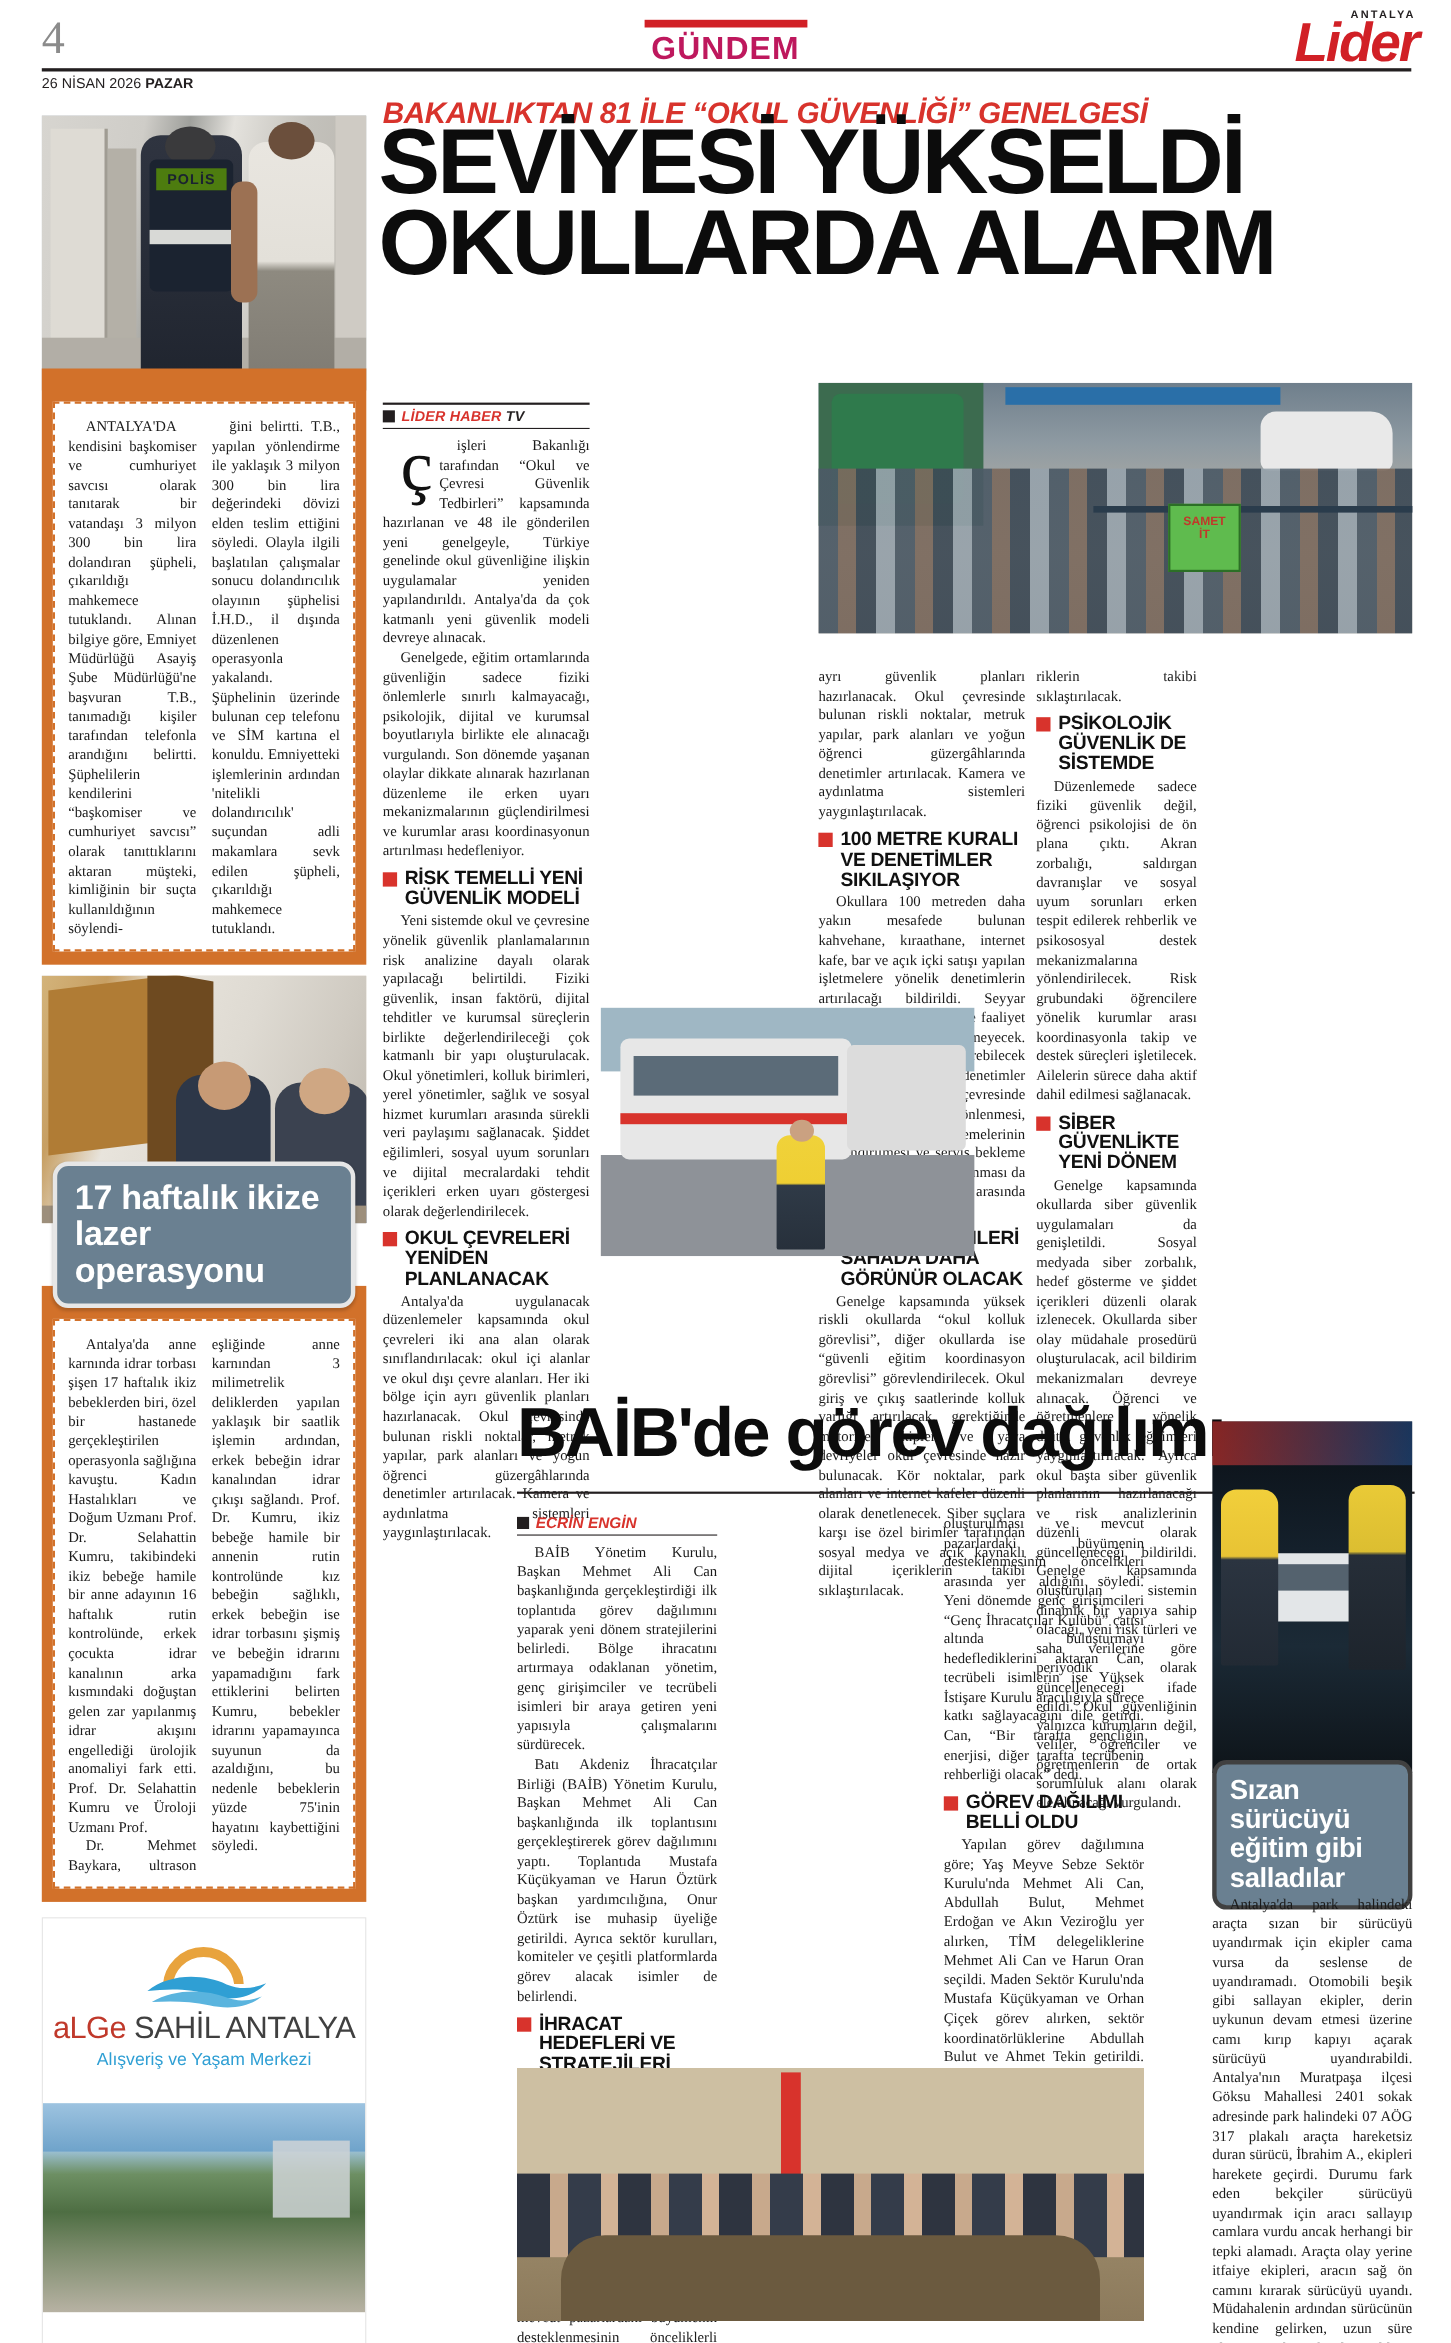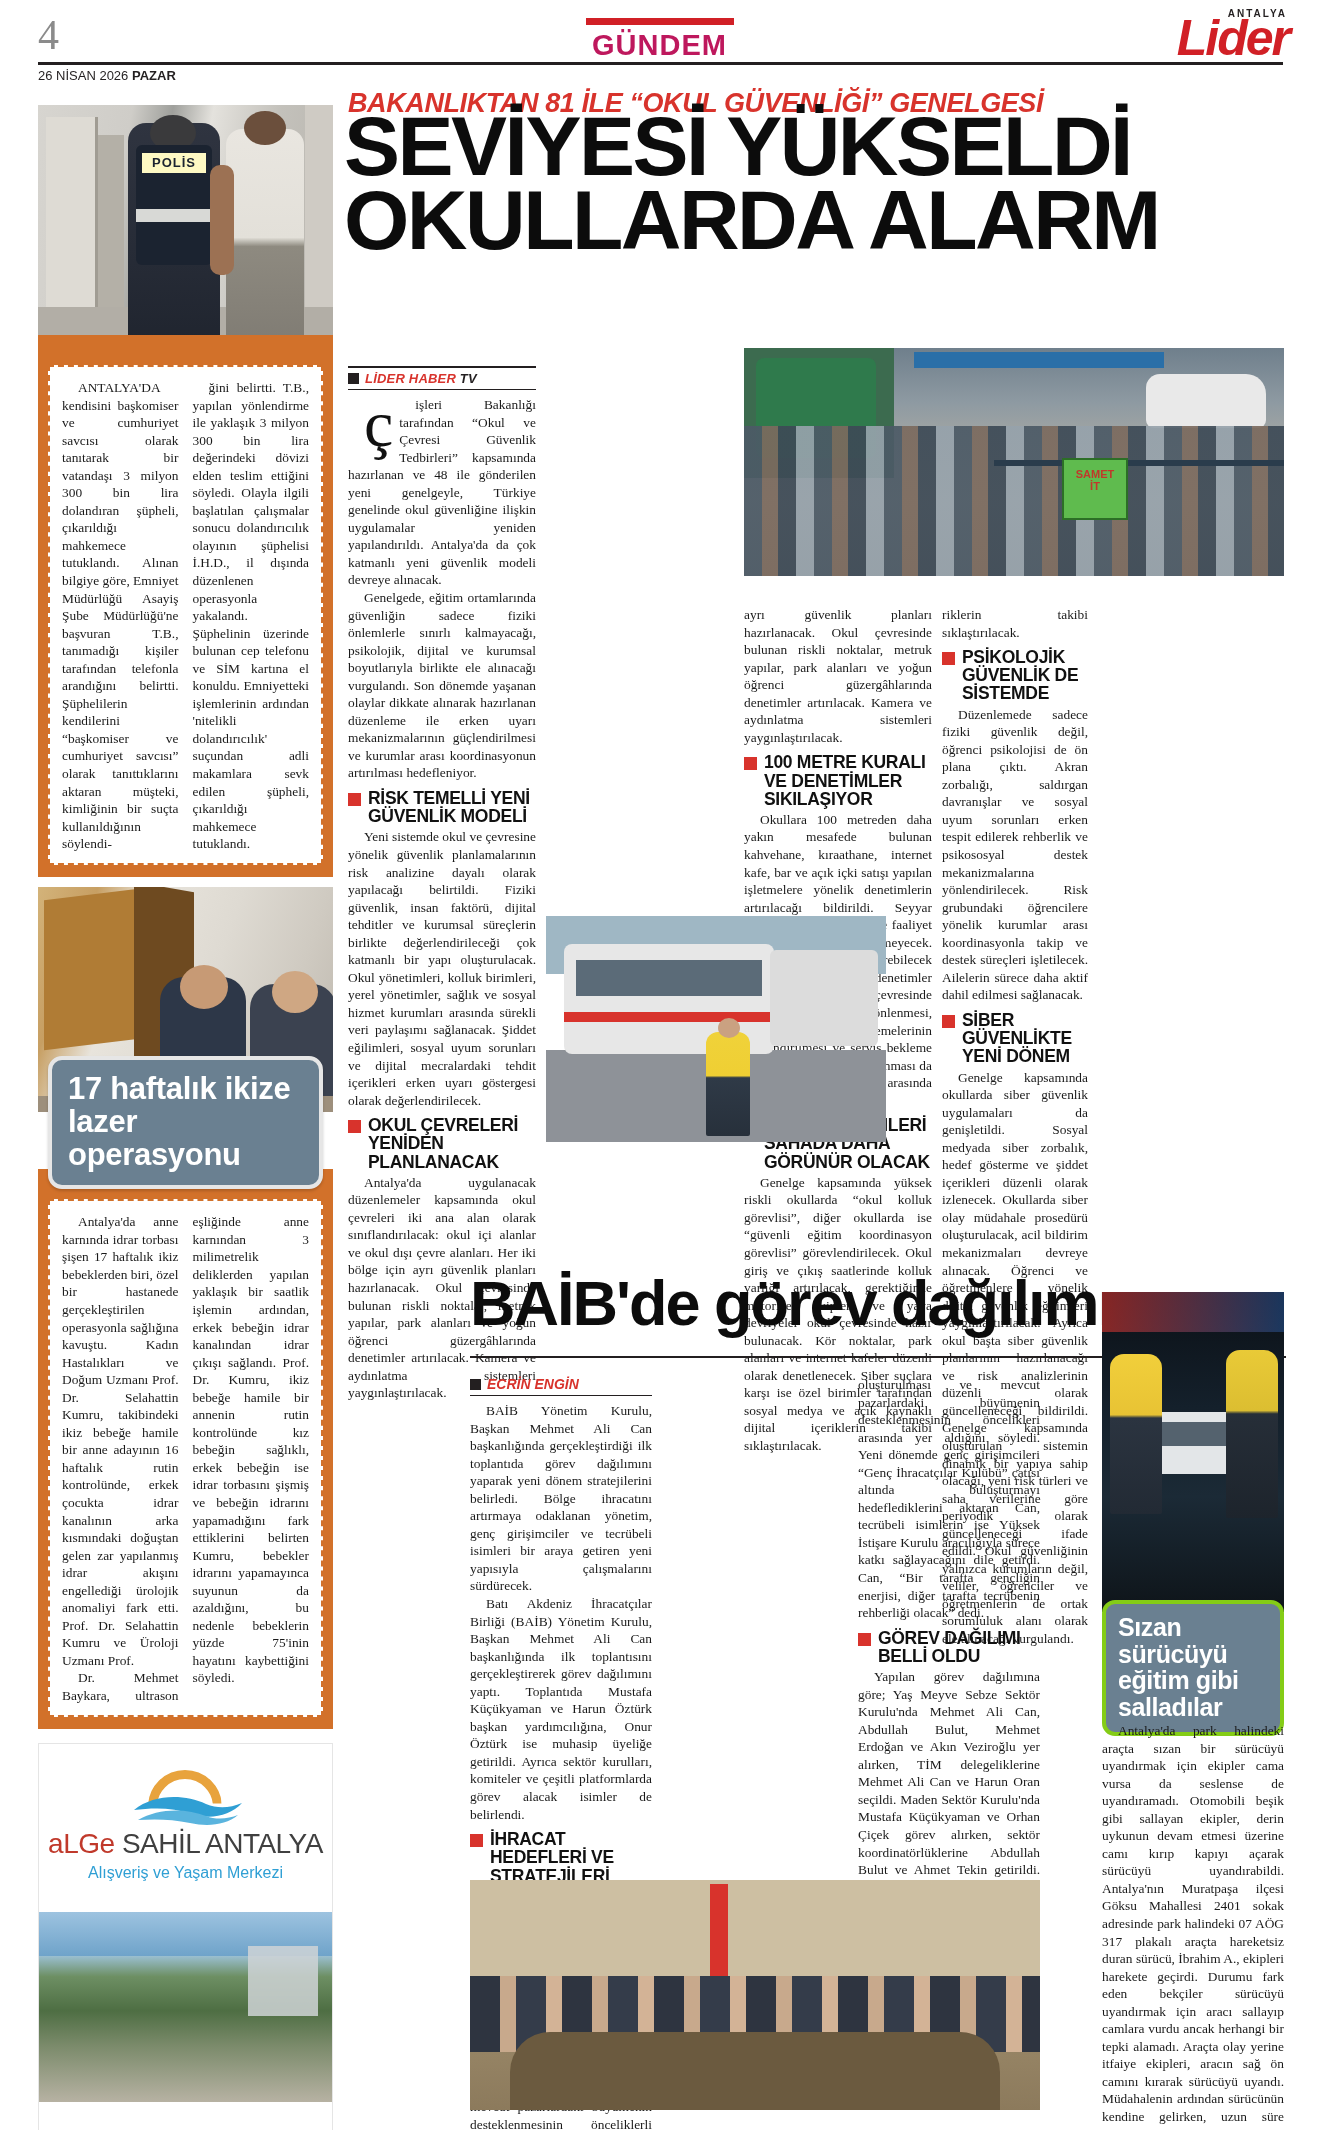--- a/index.html
+++ b/index.html
@@ -52,21 +52,21 @@
   
   .photo1 { height:250px; background:#c8ccd0; }
   .p1-wall { position:absolute; left:0; top:0; width:100%; height:100%;
     background:linear-gradient(100deg,#d7d5d0 0%,#cfcdc8 28%,#9fa09c 40%,#e4e2dd 52%,#c3c1bb 72%,#b7b3ac 100%); }
   .p1-door { position:absolute; left:8px; top:12px; width:52px; height:205px; background:#dedbd4; border-right:3px solid #a09c93;}
   .p1-door2 { position:absolute; left:60px; top:30px; width:26px; height:175px; background:#b4b0a7;}
   .p1-floor { position:absolute; left:0; bottom:0; width:100%; height:48px; background:#b2aea6;}
   .p1-officer { position:absolute; left:90px; top:18px; width:92px; height:232px;
     background:linear-gradient(180deg,#2f3440 0%,#262b36 60%,#1f242e 100%); border-radius:18px 18px 4px 4px;}
   .p1-vest { position:absolute; left:98px; top:40px; width:76px; height:120px; background:#1b2330; border-radius:6px;}
-  .p1-polis { position:absolute; left:104px; top:48px; width:64px; height:20px; background:#fef9c3;
+  .p1-polis { position:absolute; left:104px; top:48px; width:64px; height:20px; background:#4d7c0f;
     color:#1b2330; font-family:"Liberation Sans",sans-serif; font-weight:bold; font-size:13px;
     text-align:center; line-height:20px; letter-spacing:1px;}
   .p1-refl { position:absolute; left:98px; top:104px; width:76px; height:13px; background:#d8d9d6;}
   .p1-head { position:absolute; left:112px; top:10px; width:46px; height:36px; background:#3a3a3c; border-radius:50%;}
   .p1-sus { position:absolute; left:188px; top:24px; width:78px; height:226px;
     background:linear-gradient(180deg,#e9e6e0 0%,#e3e0d9 48%,#8e8a80 52%,#7e7a72 100%); border-radius:16px 16px 2px 2px;}
   .p1-sushead { position:absolute; left:206px; top:6px; width:42px; height:34px; background:#6b4f3c; border-radius:50%;}
   .p1-arm { position:absolute; left:172px; top:60px; width:24px; height:110px; background:#9c7153; border-radius:10px;}
   .p1-right { position:absolute; right:0; top:0; width:28px; height:100%; background:#cfcbc4;}
 
@@ -225,21 +225,21 @@
   .rp-win { position:absolute; left:36px; top:130px; width:110px; height:24px; background:#54626e;}
   .rp-off { position:absolute; left:8px; top:62px; width:52px; height:160px;
     background:linear-gradient(180deg,#f1cf3b 0%,#e8c334 38%,#2b3440 40%,#222a34 100%); border-radius:14px 14px 2px 2px;}
   .rp-off2 { position:absolute; right:6px; top:58px; width:52px; height:168px;
     background:linear-gradient(180deg,#e9ca37 0%,#dcbe31 36%,#262e38 38%,#1d242c 100%); border-radius:14px 14px 2px 2px;}
   .rp-light { position:absolute; left:0; top:0; width:100%; height:40px;
     background:linear-gradient(90deg,rgba(216,51,44,.6),rgba(40,90,160,.5));}
 
   .rcaption {
     position:absolute; left:1102px; top:1600px; width:182px; background:#6a8091;
-    border:4px solid #84cc16; border-radius:13px; padding:10px 12px 12px 12px;
+    border:4px solid #404040; border-radius:13px; padding:10px 12px 12px 12px;
   }
   .rcaption .ct { font-family:"Liberation Sans",sans-serif; font-weight:bold; color:#fff;
     font-size:25px; line-height:1.06; letter-spacing:-0.4px;}
 
   .rbody { position:absolute; left:1102px; top:1722px; width:182px; }
 </style>
 </head>
 <body>
 
 <div class="page">

